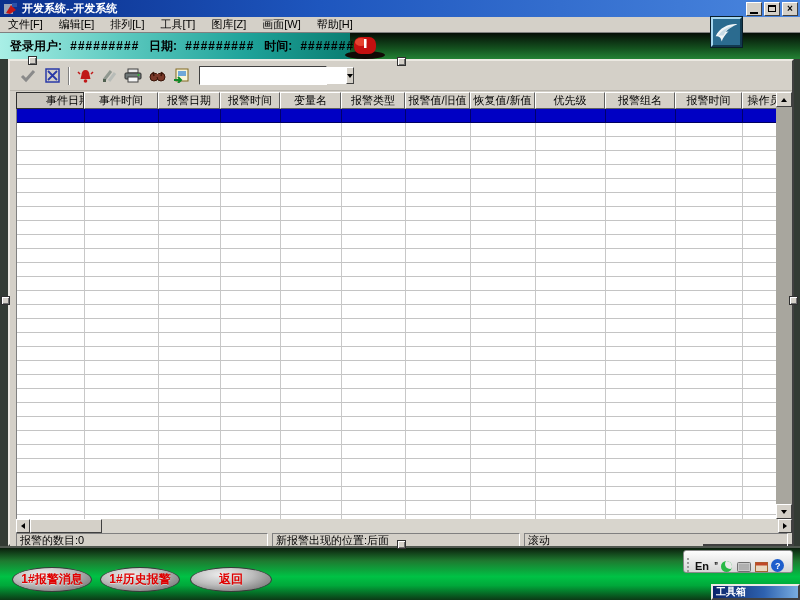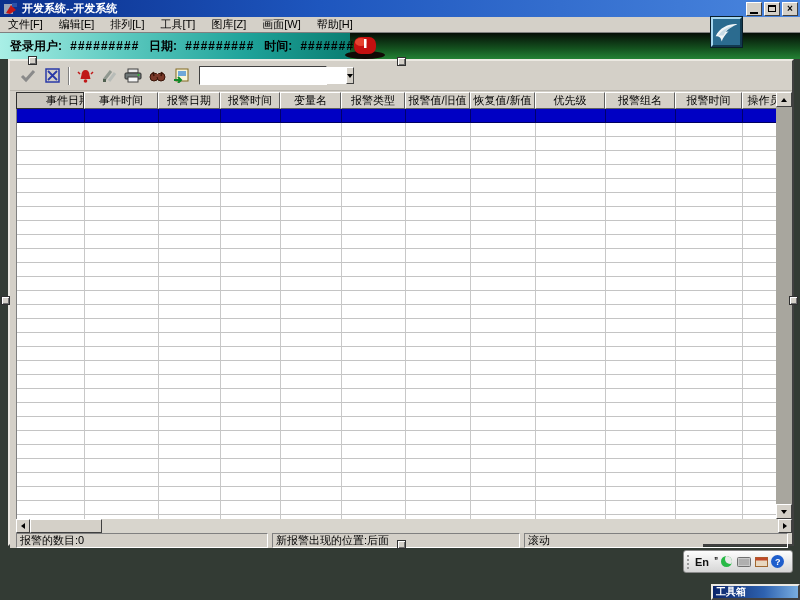--- a/index.html
+++ b/index.html
@@ -102,21 +102,21 @@
     background:linear-gradient(180deg,#0B1F0D 0%,#1E7A30 25%,#00C245 55%,#00A83A 72%,#0B3A16 100%);
     border-top:2px solid #505850; }
   .oval-btn { position:absolute; height:25px; border-radius:50%;
     background:radial-gradient(ellipse at 38% 28%, #EDEDED 0%, #BDBDBD 45%, #8A8A8A 75%, #616161 100%);
     border:1px solid #3A3A3A; display:flex; align-items:center; justify-content:center;
     color:#E00000; font-weight:bold; font-size:12px; white-space:nowrap; text-shadow:0 1px 0 rgba(255,255,255,0.4); }
 
   
   #ime-bar { position:absolute; left:683px; top:550px; width:110px; height:23px;
     background:linear-gradient(180deg,#FDFDFD,#D6D6D6); border:1px solid #8A8A8A;
-    border-radius:3px; display:flex; align-items:center; padding:0 3px; z-index:9; }
+    border-radius:3px; display:flex; align-items:flex-end; padding:0 3px; z-index:9; }
   #ime-grip { width:4px; height:14px; border-left:2px dotted #9A9A9A; margin-right:4px; }
   #ime-lang { font-weight:bold; font-size:11px; color:#111; margin-right:5px; }
   #ime-punct { font-weight:bold; font-size:10px; color:#333; margin-right:4px; letter-spacing:-1px; }
   #ime-moon { width:11px; height:11px; border-radius:50%; background:#28B946; position:relative; margin-right:5px; overflow:hidden; }
   #ime-moon::after { content:""; position:absolute; left:4px; top:-2px; width:10px; height:10px; border-radius:50%; background:#E9E9E9; }
   #ime-help { width:13px; height:13px; border-radius:50%; background:#1E5ECC; color:#fff;
     font-size:9px; font-weight:bold; display:flex; align-items:center; justify-content:center; margin-left:3px; }
 
   
   #toolbox-window { position:absolute; left:711px; top:584px; width:89px; height:16px;
@@ -702,20 +702,25 @@
         <div class="status-panel" style="left: 514px; width: 264px;">滚动</div>
       </div>
   </div>
 
   <div class="handle" style="left:28px; top:56px;"></div>
   <div class="handle" style="left:397px; top:57px;"></div>
   <div class="handle" style="left:1px; top:296px;"></div>
   <div class="handle" style="left:789px; top:296px;"></div>
   <div class="handle" style="left:397px; top:540px;"></div>
 
+  <div id="footer">
+      <div class="oval-btn" style="left: 12px; top: 19px; width: 80px;">1#报警消息</div>
+      <div class="oval-btn" style="left: 100px; top: 19px; width: 80px;">1#历史报警</div>
+      <div class="oval-btn" style="left: 190px; top: 19px; width: 82px;">返回</div>
+    </div>
 
   <div id="ime-bar">
     <div id="ime-grip"></div>
     <span id="ime-lang">En</span>
     <span id="ime-punct">’’</span>
     <span id="ime-moon"></span>
     <svg width="14" height="10" viewBox="0 0 14 10" style="margin-right:4px">
       <rect x="0.5" y="0.5" width="13" height="9" rx="1" fill="#C8C8C8" stroke="#707070"></rect>
       <path d="M2,3 H12 M2,5 H12 M2,7 H12" stroke="#8A8A8A" stroke-width="0.8"></path>
     </svg>

